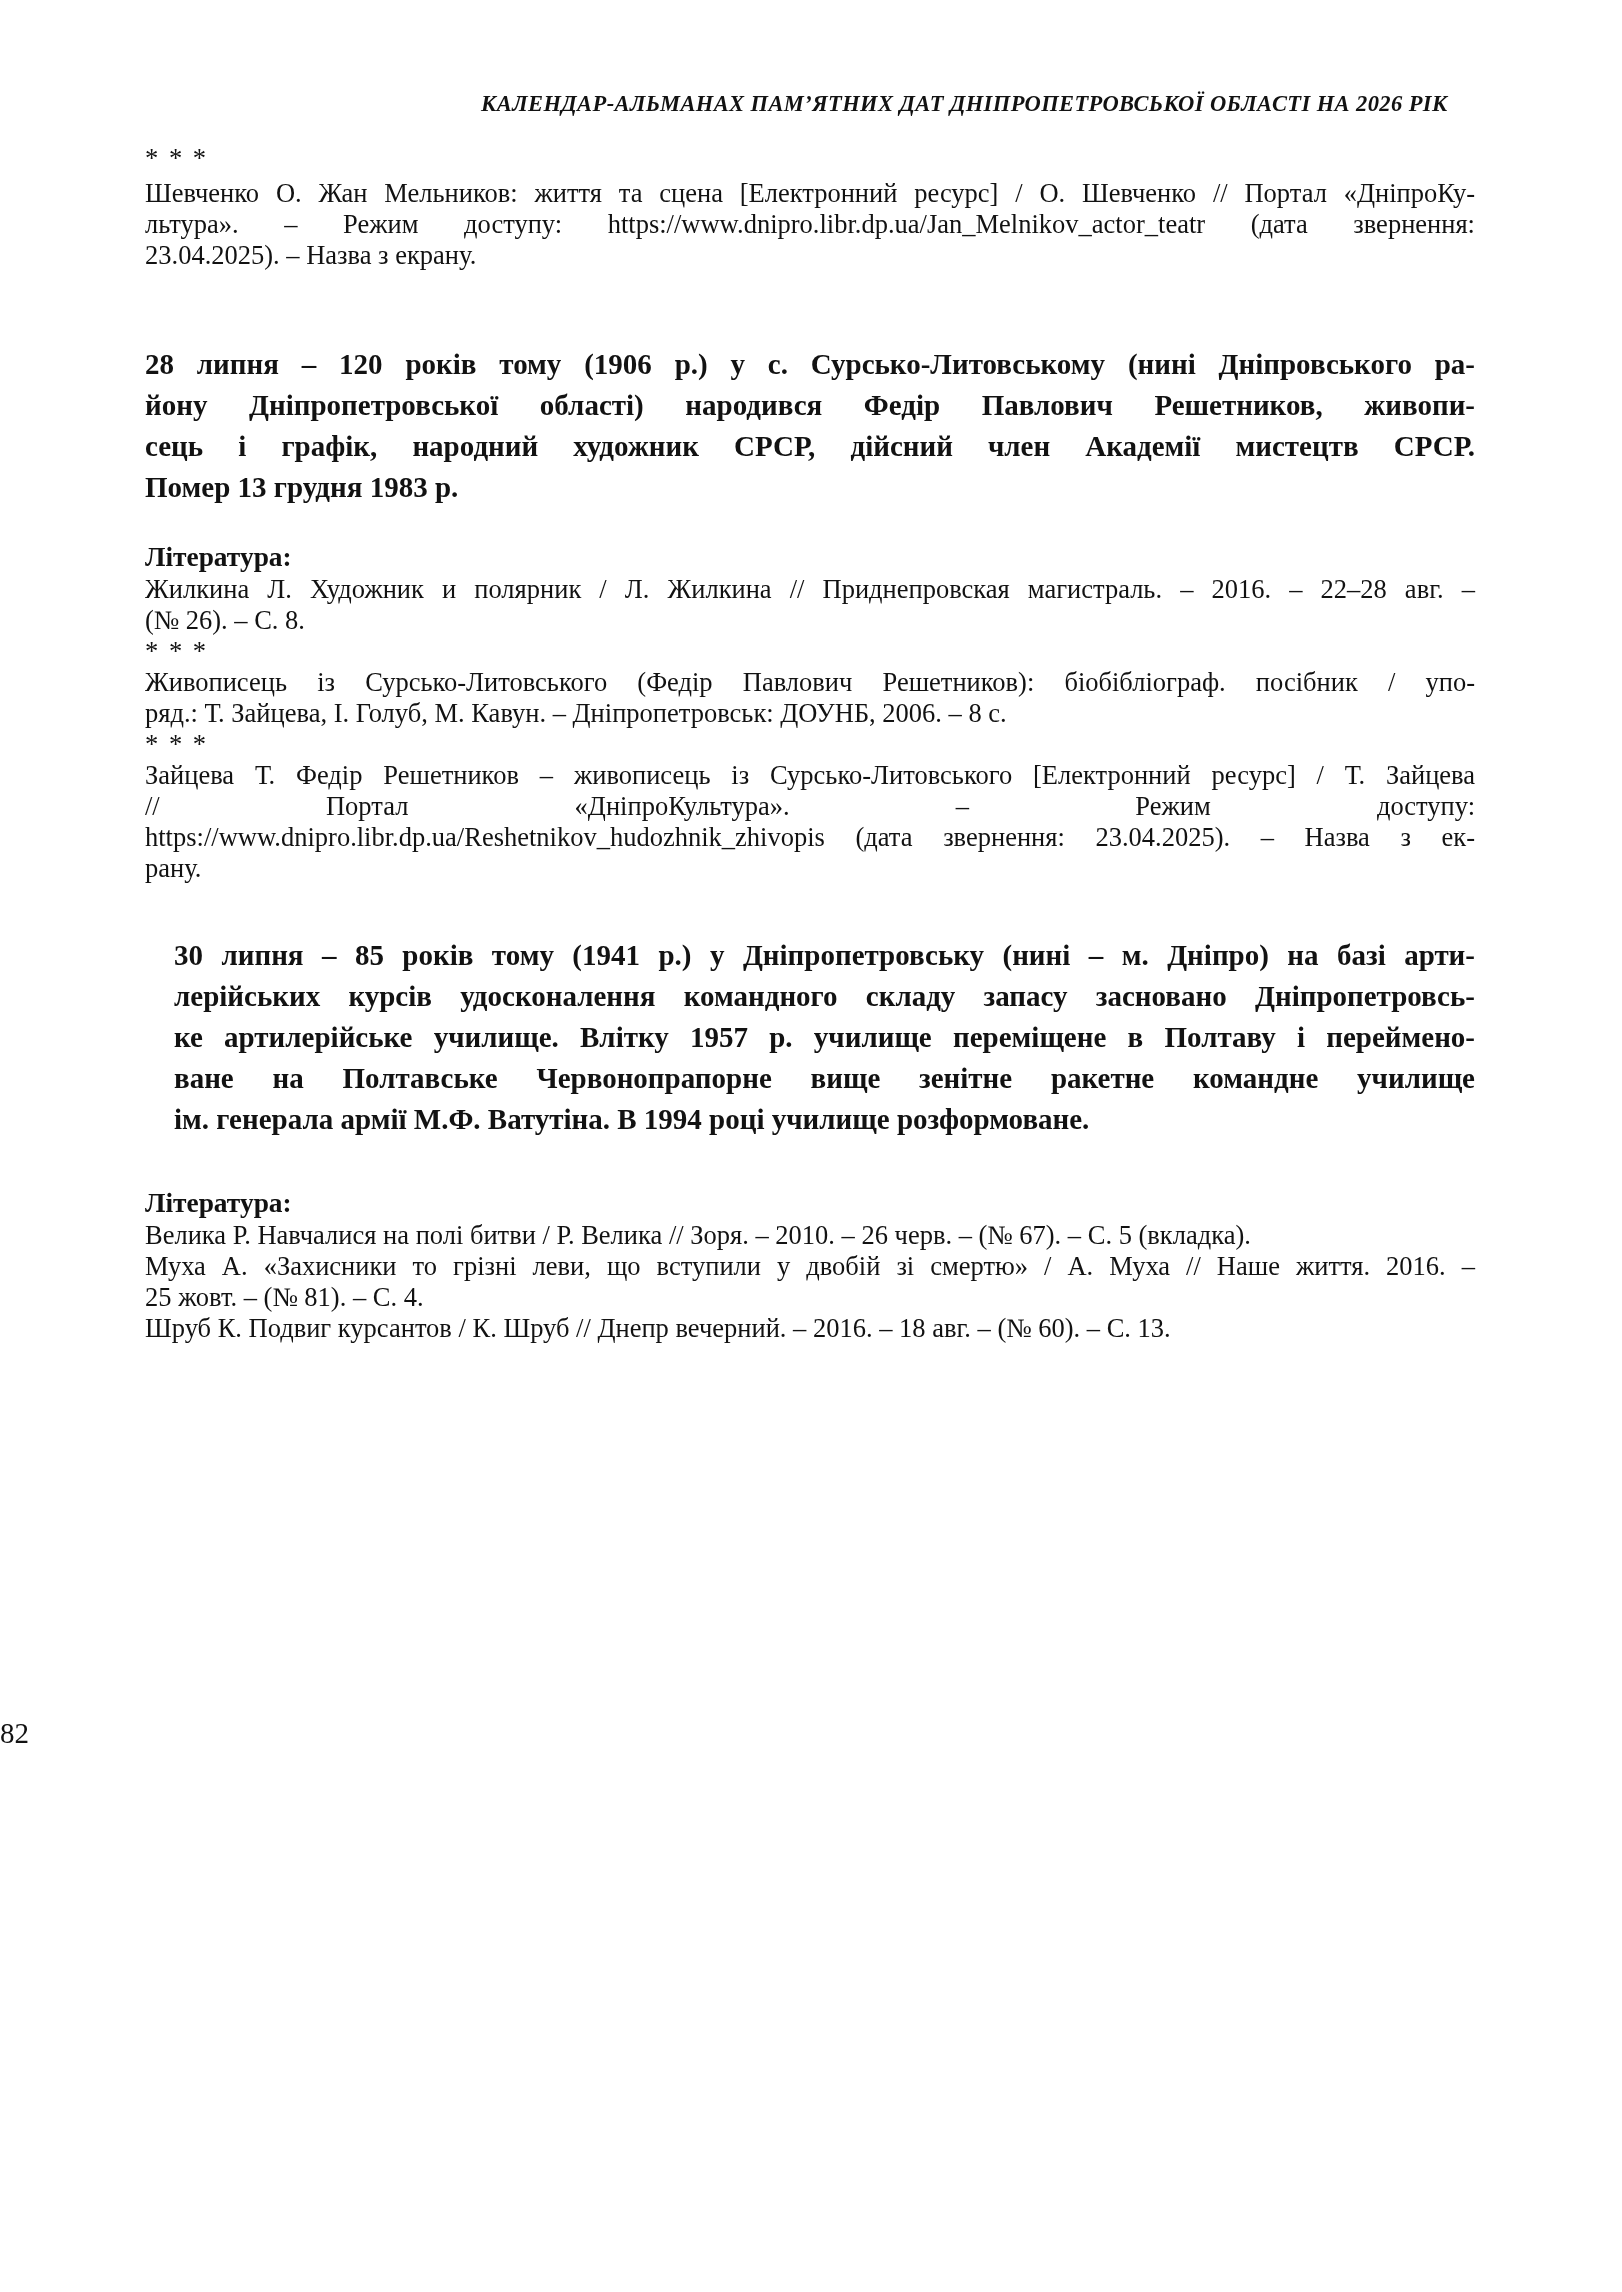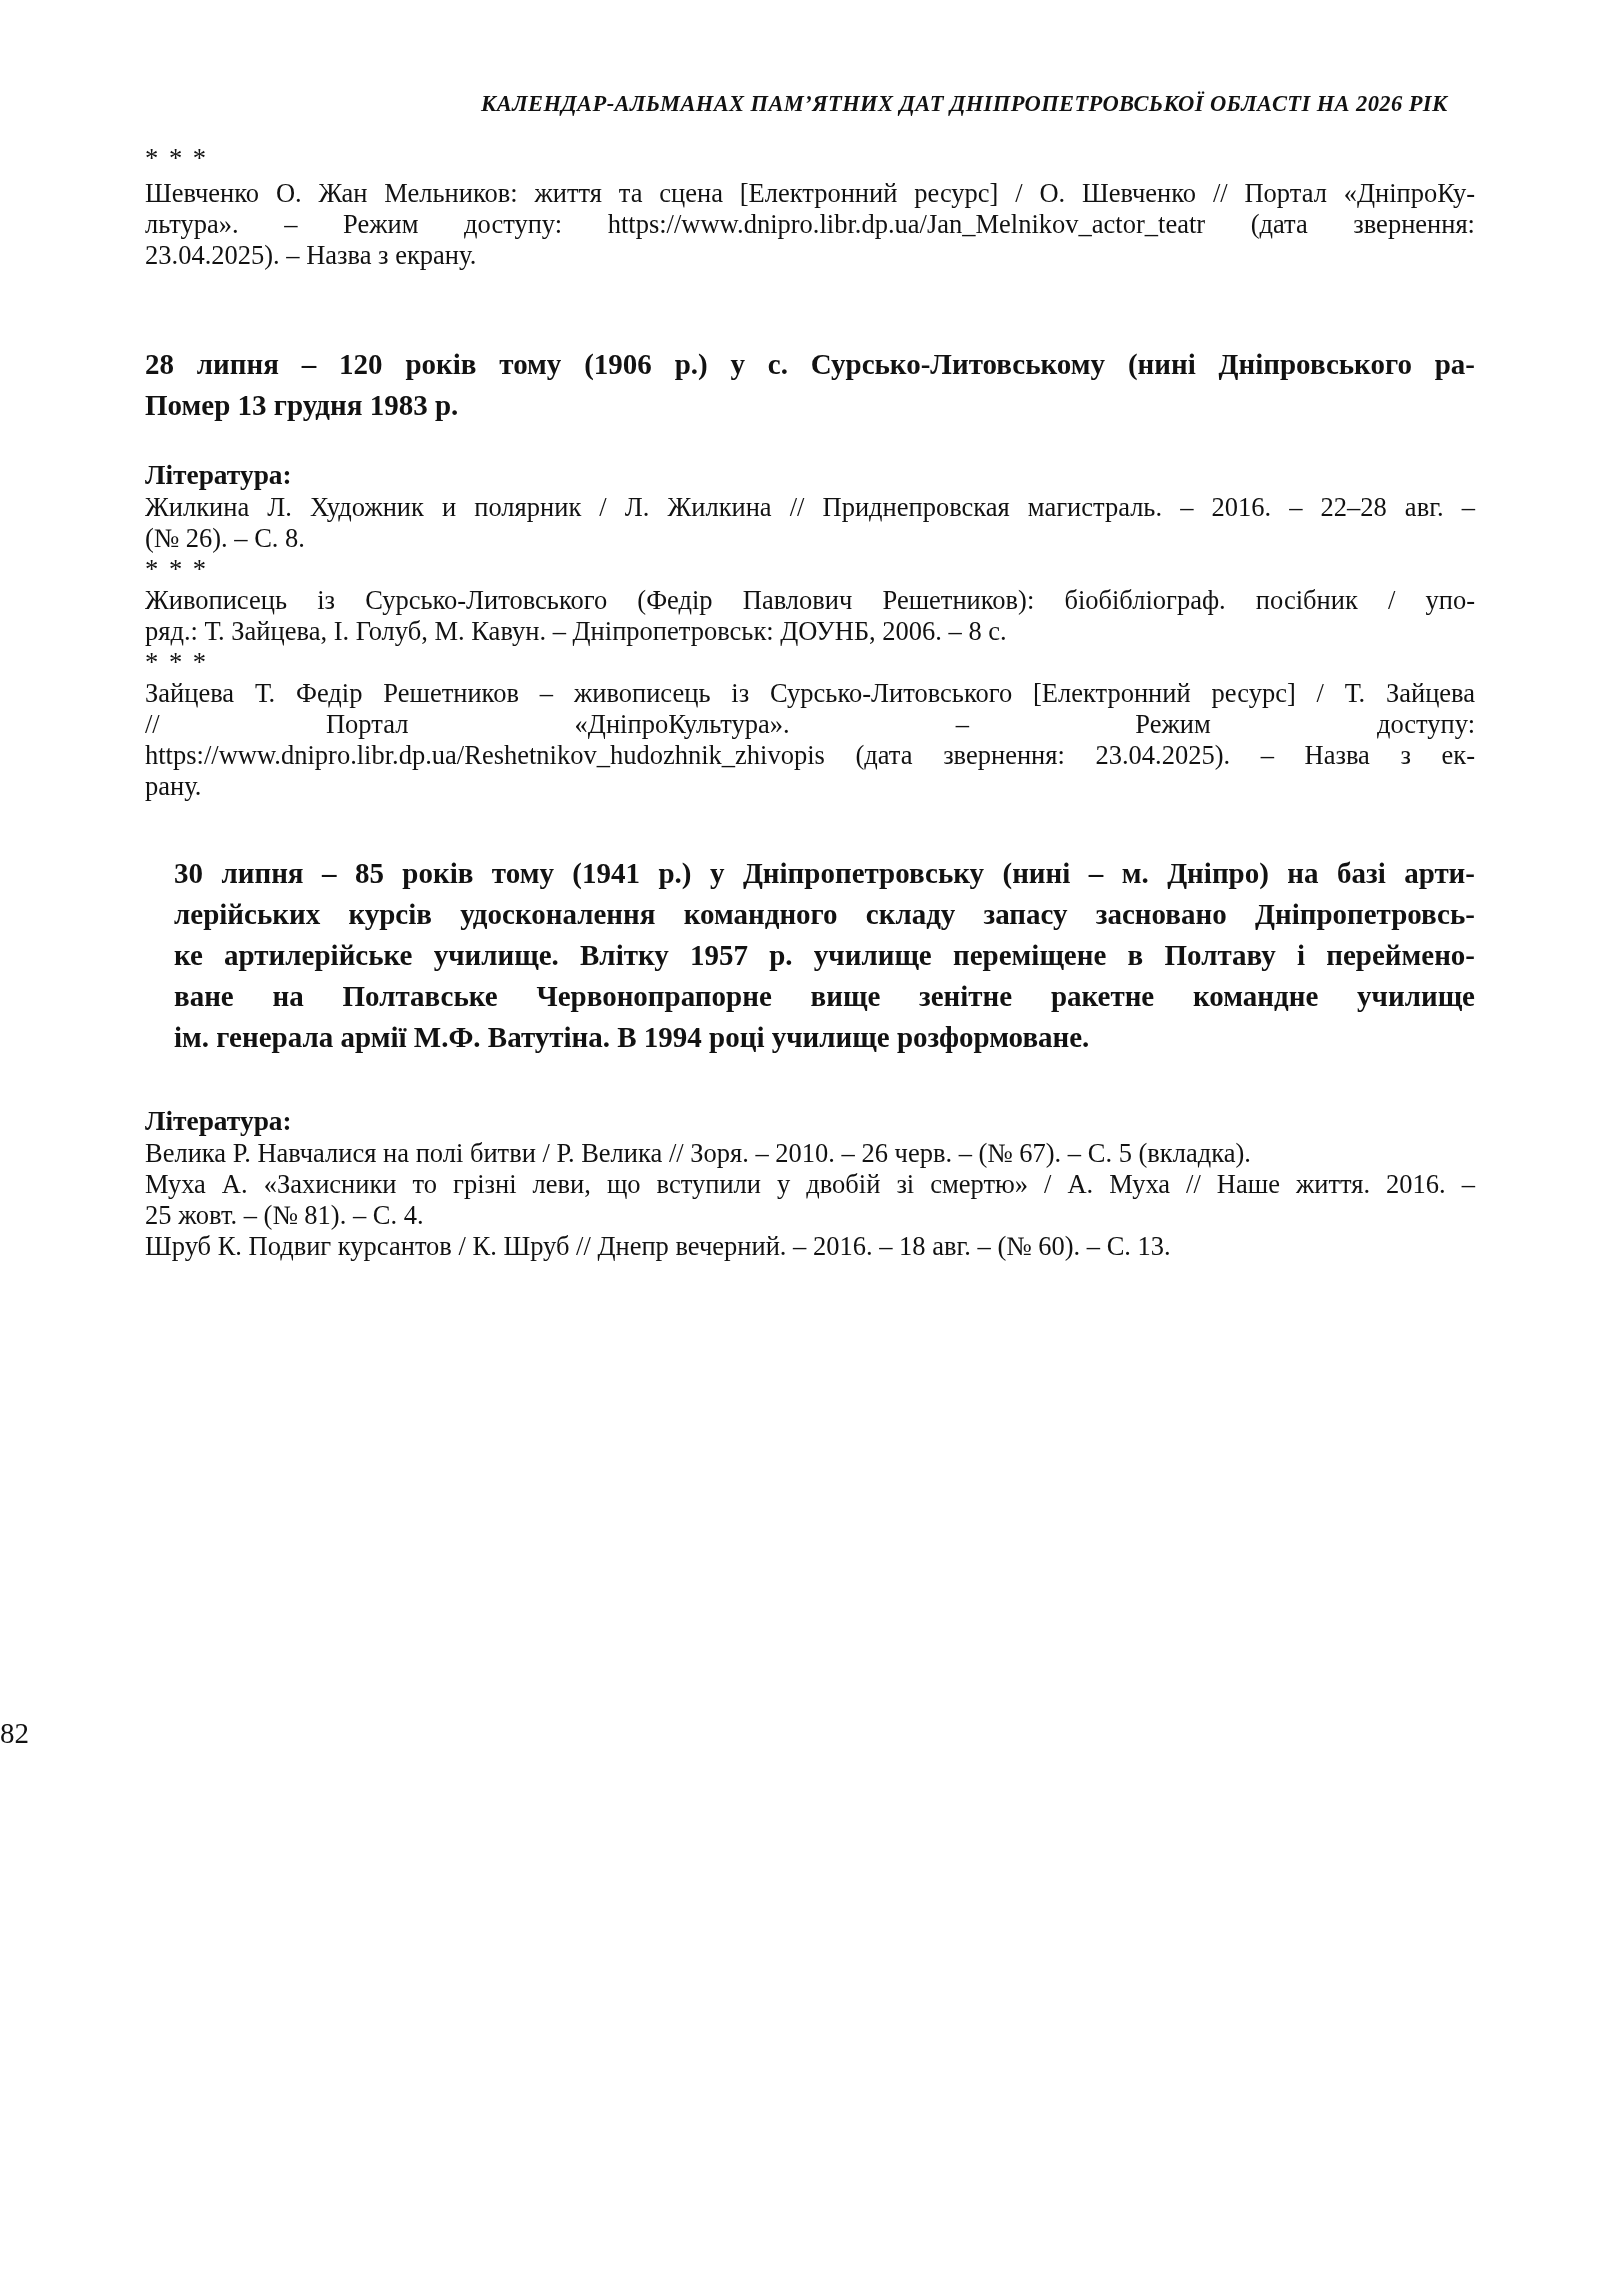--- a/index.html
+++ b/index.html
@@ -81,20 +81,22 @@
   <div class="sep">* * *</div>
 
   <div class="entry first">
     <div class="ln j">Шевченко О. Жан Мельников: життя та сцена [Електронний ресурс] / О. Шевченко // Портал «ДніпроКу-</div>
     <div class="ln j">льтура». – Режим доступу: https://www.dnipro.libr.dp.ua/Jan_Melnikov_actor_teatr (дата звернення:</div>
     <div class="ln">23.04.2025). – Назва з екрану.</div>
   </div>
 
   <div class="event e1">
     <div class="ln j">28 липня – 120 років тому (1906 р.) у с. Сурсько-Литовському (нині Дніпровського ра-</div>
+    <div class="ln j">йону Дніпропетровської області) народився Федір Павлович Решетников, живопи-</div>
+    <div class="ln j">сець і графік, народний художник СРСР, дійсний член Академії мистецтв СРСР.</div>
     <div class="ln">Помер 13 грудня 1983 р.</div>
   </div>
 
   <div class="h-lit h1">Література:</div>
 
   <div class="entry">
     <div class="ln j">Жилкина Л. Художник и полярник / Л. Жилкина // Приднепровская магистраль. – 2016. – 22–28 авг. –</div>
     <div class="ln">(№ 26). – С. 8.</div>
   </div>
 

